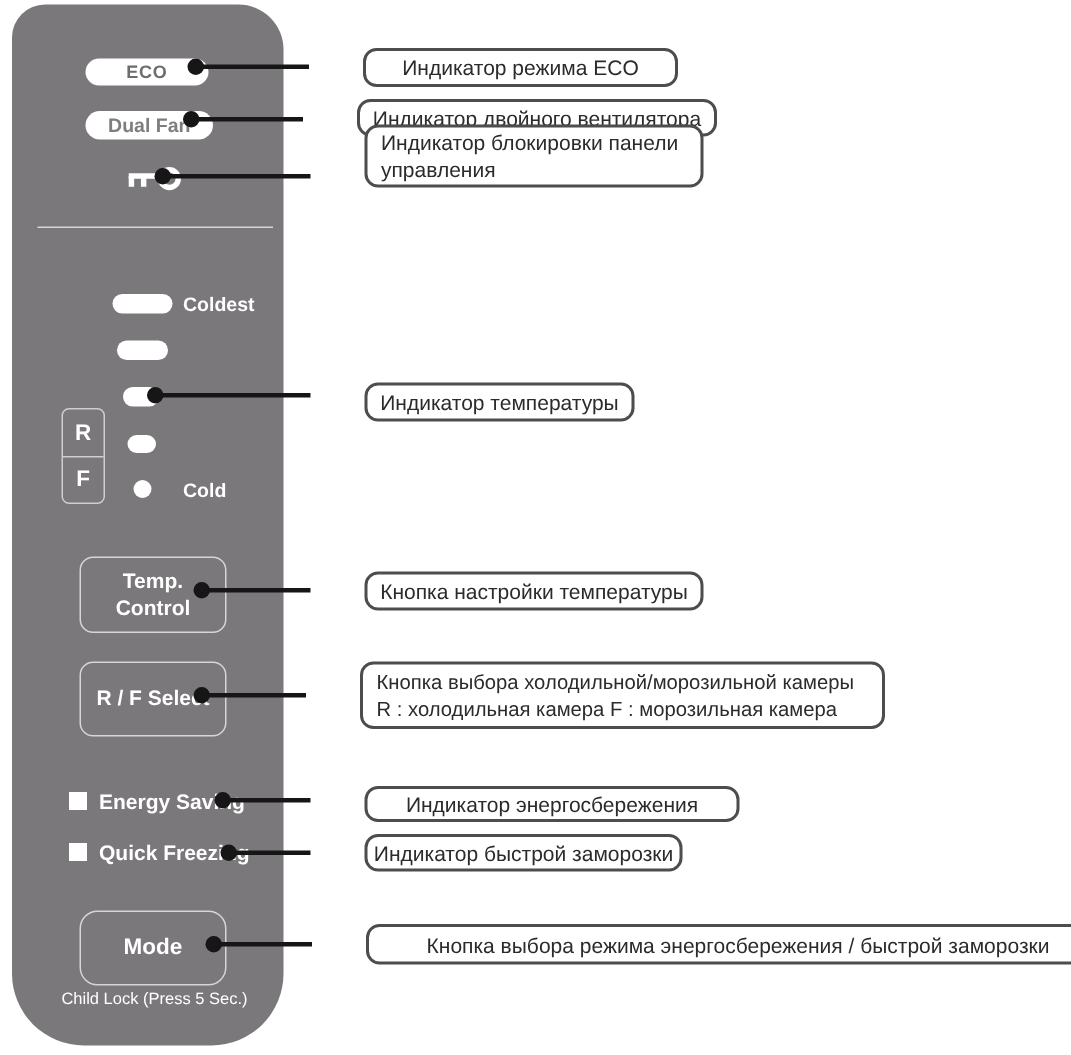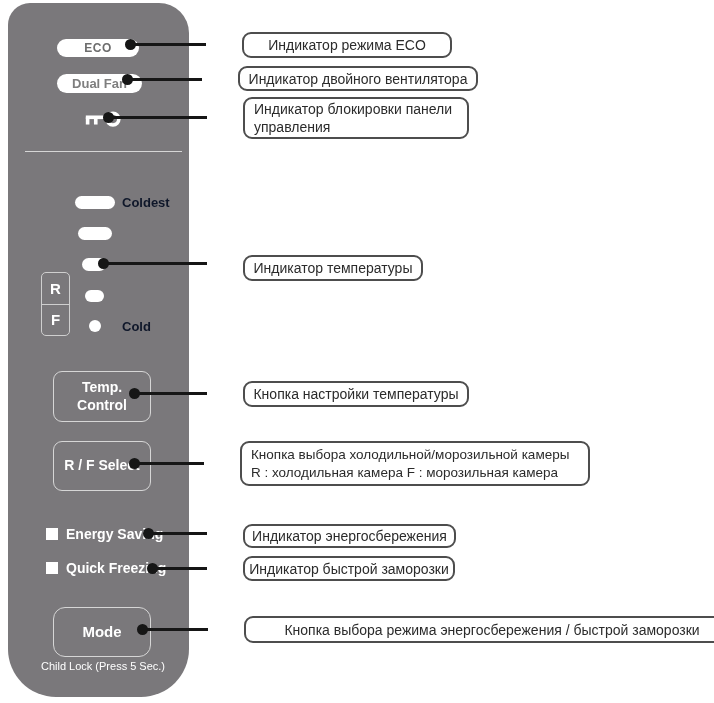--- a/index.html
+++ b/index.html
@@ -17,21 +17,21 @@
   .pill-fan{left:49px;top:71px;width:85px;height:19px;}
   .pill-fan span{font-size:13px;font-weight:bold;color:#7e7e7e;}
 
   .key-icon{position:absolute;left:76px;top:105px;}
 
   .divider{position:absolute;left:17px;top:148px;width:157px;height:1px;
            background:#e6e6e6;opacity:.85;}
 
   .tbar{position:absolute;background:#fff;border-radius:8px;}
   .tdot{position:absolute;background:#fff;border-radius:50%;}
-  .plabel{position:absolute;color:#0f172a;font-weight:bold;font-size:13px;}
+  .plabel{position:absolute;color:#ffffff;font-weight:bold;font-size:13px;}
 
   .rfbox{position:absolute;left:33px;top:269px;width:27px;height:62px;
          border:1px solid #cfcfcf;border-radius:5px;display:flex;flex-direction:column;}
   .rfbox .cell{flex:1;display:flex;align-items:center;justify-content:center;
                color:#fff;font-weight:bold;font-size:15px;}
   .rfbox .cell+.cell{border-top:1px solid #cfcfcf;}
 
   .pbtn{position:absolute;left:45px;width:98px;border:1.5px solid #d6d6d6;
         border-radius:9px;display:flex;flex-direction:column;align-items:center;
         justify-content:center;color:#fff;font-weight:bold;font-size:14px;
@@ -52,25 +52,25 @@
                      height:11px;border-radius:50%;background:#161616;}
 
   
   .callout{position:absolute;background:#fff;border:2px solid #4d4d4d;border-radius:9px;
            display:flex;align-items:center;justify-content:center;box-sizing:border-box;
            font-size:14px;color:#2b2b2b;text-align:center;margin-left:37px;}
   .callout.multiline{flex-direction:column;align-items:flex-start;justify-content:center;
                      text-align:left;padding:3px 9px;line-height:1.3;font-size:13.5px;}
   .co1{left:205px;top:32px;width:210px;height:26px;}
   .co2{left:201px;top:66px;width:240px;height:25px;}
-  .co3{left:206px;top:97px;width:226px;height:42px;}
+  .co3{left:206px;top:83px;width:226px;height:42px;}
   .co4{left:206px;top:255px;width:180px;height:26px;}
   .co5{left:206px;top:381px;width:226px;height:26px;}
   .co6{left:203px;top:441px;width:350px;height:45px;}
-  .co7{left:206px;top:524px;width:213px;height:24px;}
+  .co7{left:206px;top:524px;width:250px;height:24px;}
   .co8{left:206px;top:556px;width:212px;height:25px;}
   .co9{left:207px;top:616px;width:496px;height:27px;}
 </style>
 </head>
 <body>
 
 <div id="stage">
 
   <div class="panel">
 

